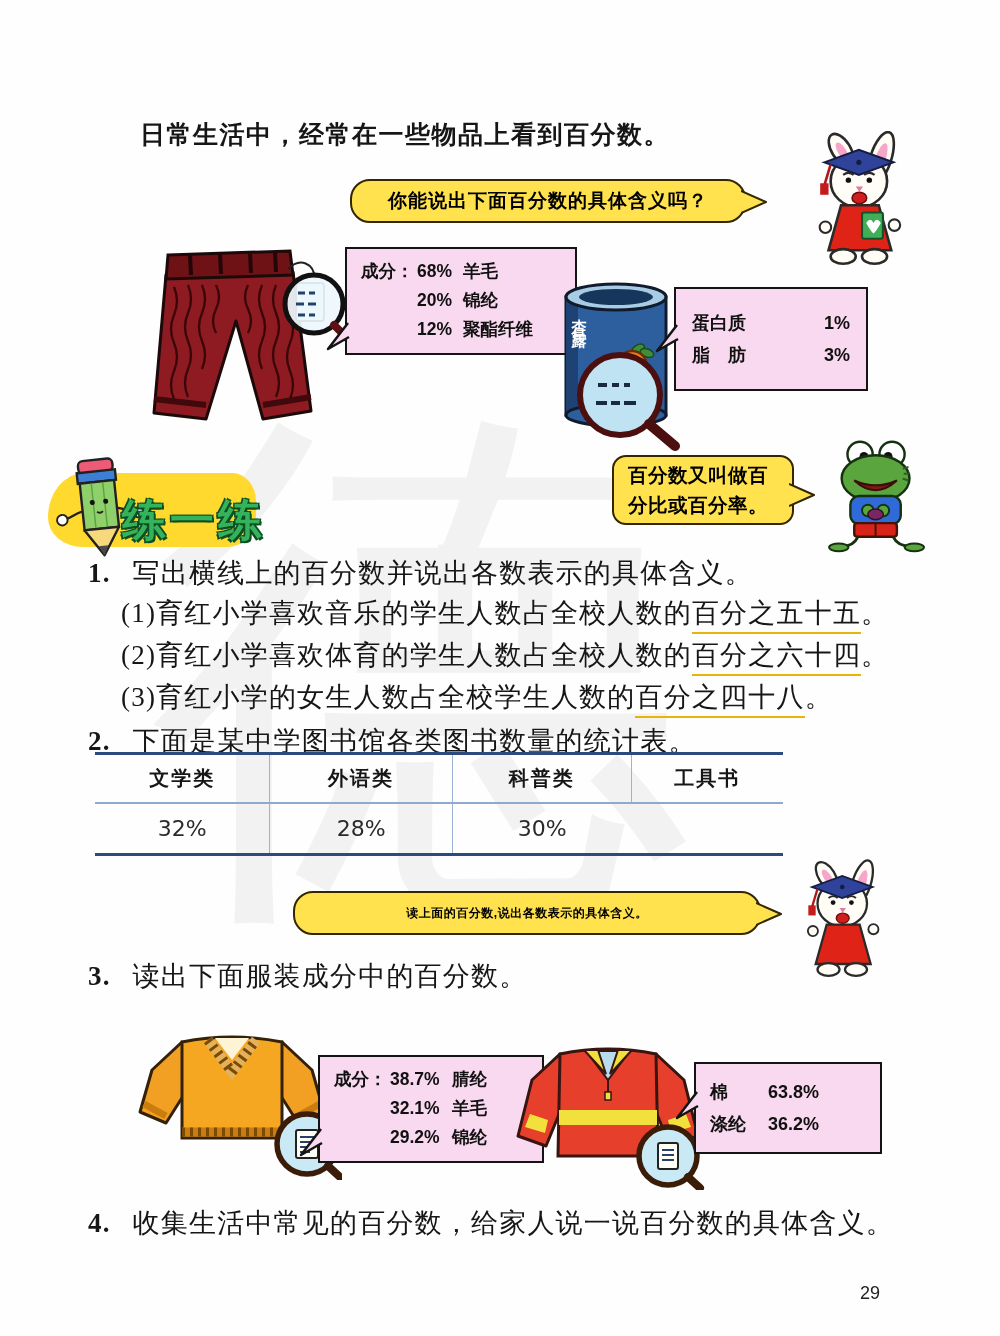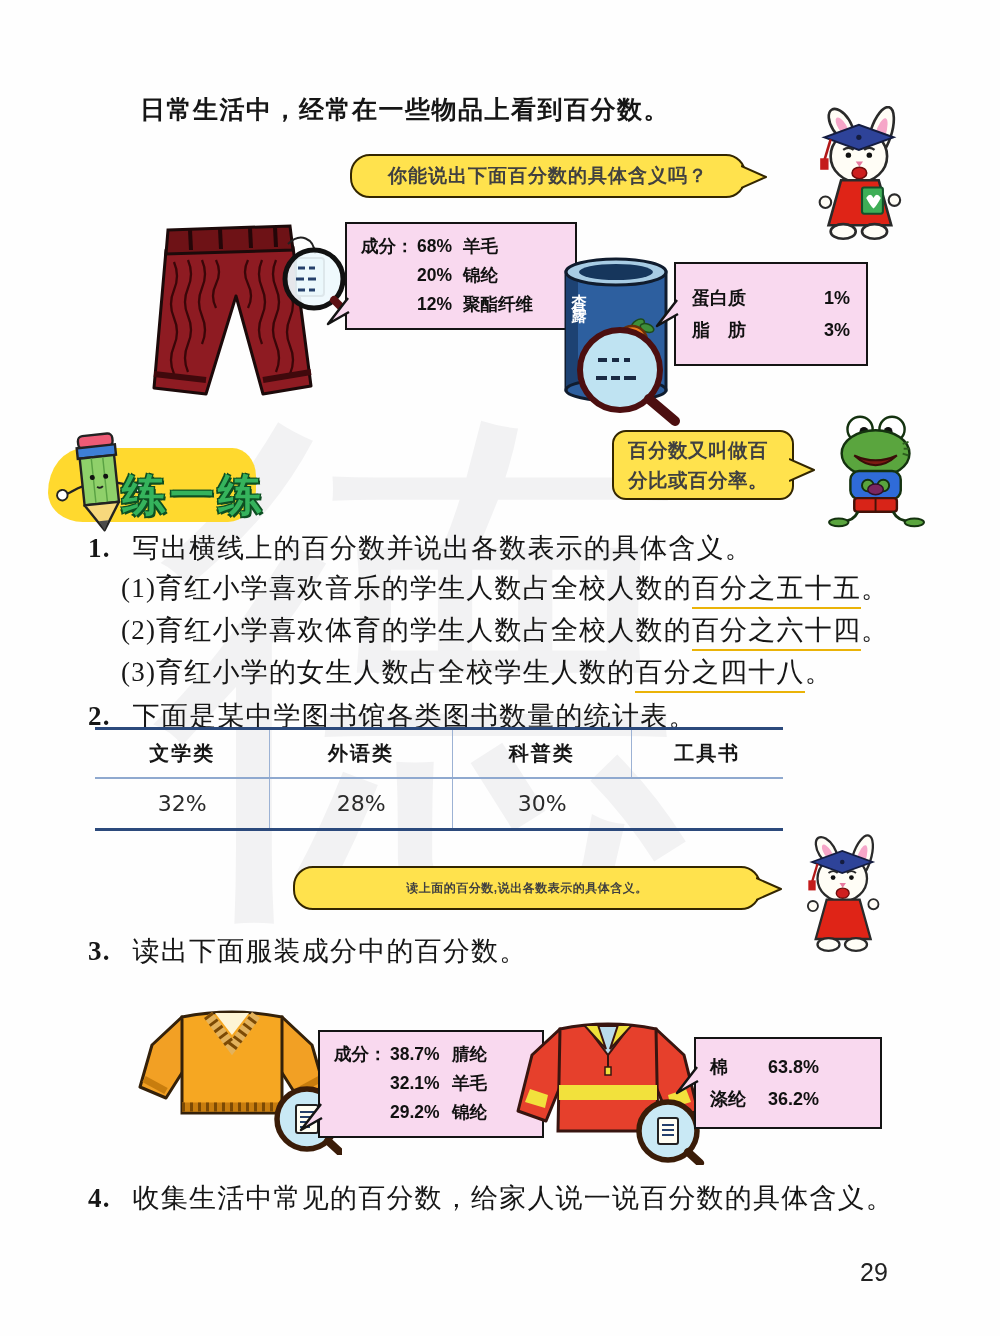--- a/index.html
+++ b/index.html
@@ -1,29 +1,29 @@
 <!DOCTYPE html>
 <html><head>
 <meta charset="utf-8">
 <style>
   html,body{margin:0;padding:0;background:#e8e8e8;}
   #page{position:relative;width:1000px;height:1336px;margin:0 auto;background:#fefefe;overflow:hidden;
         font-family:"Liberation Serif","DejaVu Serif",serif;color:#161616;}
   .abs{position:absolute;}
   .watermark{left:150px;top:400px;font-size:540px;line-height:1;color:rgba(90,90,100,0.07);
              font-family:"Liberation Serif",serif;z-index:0;user-select:none;}
-  .layer{position:absolute;inset:0;z-index:1;}
+  .layer{position:absolute;inset:0;z-index:1;margin-top:25px;}
 
   .intro{left:140px;top:93px;font-family:"Liberation Sans","DejaVu Sans",sans-serif;
          font-weight:bold;font-size:25px;letter-spacing:1.5px;}
 
   
   .bubble{background:#ffe24d;border:2px solid #332600;border-radius:20px;
           font-family:"Liberation Sans","DejaVu Sans",sans-serif;font-weight:bold;
-          display:flex;align-items:center;justify-content:center;color:#404040;}
+          display:flex;align-items:center;justify-content:center;color:#000000;}
   .bubble .tail-r{position:absolute;right:-25px;}
 
   
   .callout{background:#f9d9ef;border:2.5px solid #141414;
            font-family:"Liberation Sans","DejaVu Sans",sans-serif;font-weight:bold;color:#111;}
   .callout .tail-l{position:absolute;left:-21px;}
   .crow{display:grid;align-items:center;}
 
   .q{font-size:27px;letter-spacing:1.2px;}
   .qnum{font-weight:bold;font-family:"Liberation Serif",serif;margin-right:14px;}
@@ -34,21 +34,21 @@
   .trow{display:grid;grid-template-columns:25.5% 26.5% 26% 22%;}
   .trow.hdr{border-bottom:2px solid #8fa9cf;}
   .tcell{display:flex;align-items:center;justify-content:center;height:47px;}
   .trow .tcell:not(:last-child){border-right:1px solid #9cb2d4;}
   .hdr .tcell{font-size:20px;font-weight:bold;font-family:"Liberation Serif",serif;letter-spacing:2px;}
   .val .tcell{font-size:22px;font-family:"DejaVu Sans",sans-serif;color:#2a2a2a;height:49px;}
 
   .badge-text{font-family:"Liberation Sans","DejaVu Sans",sans-serif;font-weight:bold;font-size:44px;
               color:#35b35c;letter-spacing:4px;
               text-shadow:2px 2px 0 #0d4f22,-1.5px -1.5px 0 #0d4f22,1.5px -1.5px 0 #0d4f22,-1.5px 1.5px 0 #0d4f22;}
-  .pagenum{left:860px;top:1258px;font-size:25px;font-family:"Liberation Sans",sans-serif;color:#222;}
+  .pagenum{left:860px;top:1258px;font-size:18px;font-family:"Liberation Sans",sans-serif;color:#222;}
 </style>
 </head>
 <body>
 
 <div id="page">
 
   <div class="abs watermark">德</div>
 
   <div class="layer">
 

